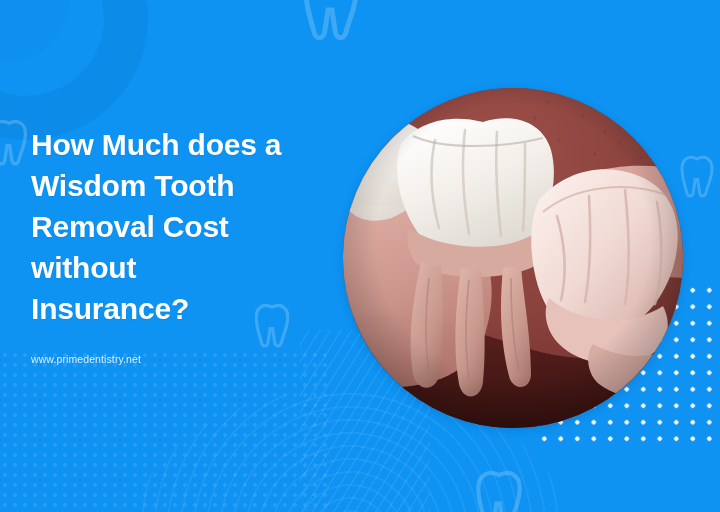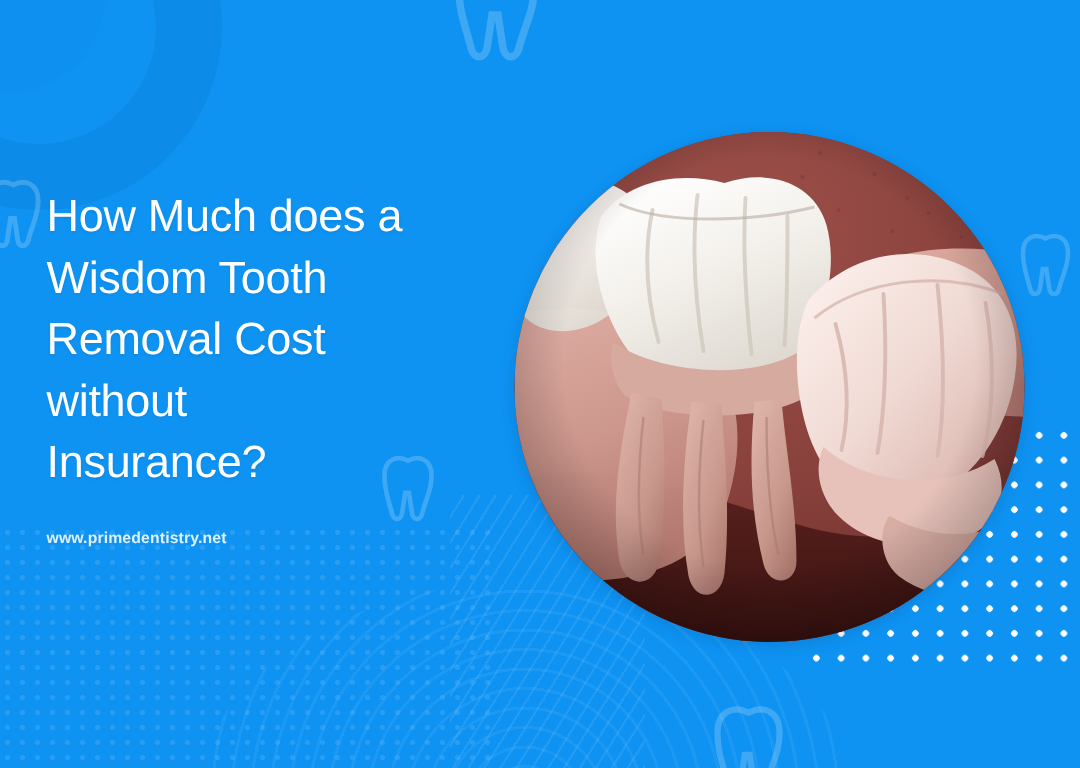--- a/index.html
+++ b/index.html
@@ -93,31 +93,31 @@
 
   
   .copy {
     position:absolute;
     left:31px; top:124px;
     width:300px;
   }
   .headline {
     color:#ffffff;
     font-size:30px;
-    font-weight:normal;
+    font-weight:bold;
     line-height:41px;
     letter-spacing:-0.2px;
     white-space:pre-line;
     text-shadow:0 1px 2px rgba(0,0,0,0.07);
   }
   .site-url {
     margin-top:24px;
     color:#eaf6ff;
     font-size:10.5px;
-    font-weight:bold;
+    font-weight:normal;
     letter-spacing:0.1px;
     opacity:0.95;
   }
 
   
   .photo {
     position:absolute;
     left:343px; top:88px;
     width:340px; height:340px;
     border-radius:50%;

